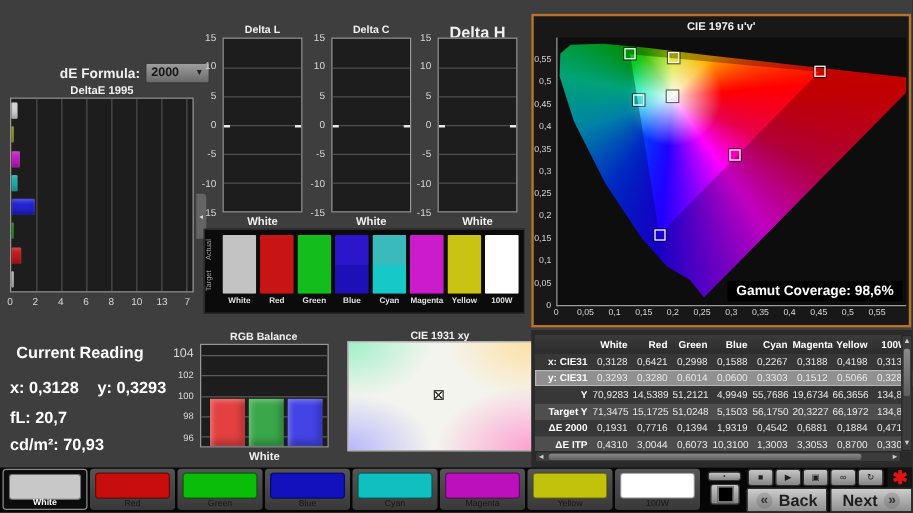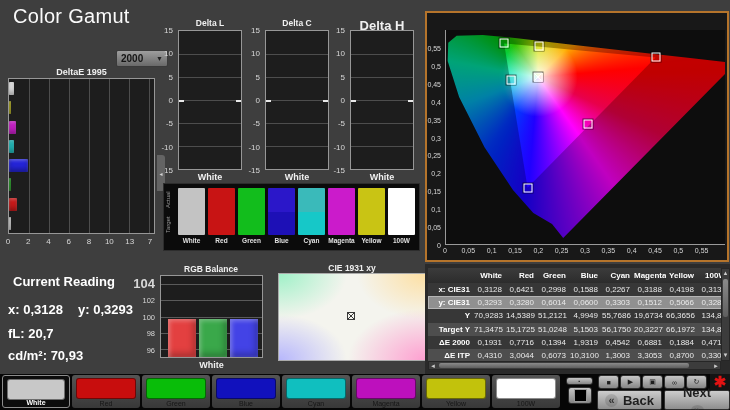--- a/index.html
+++ b/index.html
@@ -84,22 +84,22 @@
   .alert{position:absolute;left:710px;top:0px;width:20px;height:16px;background:#141414;
     display:flex;align-items:center;justify-content:center;font-size:15px;font-weight:bold;color:#e21212;}
   .handle{left:157px;top:155px;width:8px;height:36px;background:#646464;border-radius:0 3px 3px 0;
     display:flex;align-items:center;justify-content:center;font-size:6px;color:#d5d5d5;}
 </style>
 </head>
 <body>
 
 <div id="app">
 
-  <div class="abs page-title">Color Gamut</div>
-
+
+  <div class="abs de-label">dE Formula:</div>
   <div class="abs dropdown">
     <span>2000</span>
     <span class="arrow">▼</span>
   </div>
 
   <div class="abs chart-title" style="left:8px;top:67px;width:147px;">DeltaE 1995</div>
   <div class="abs plot" id="dePlot" style="left:8px;top:78px;width:147px;height:156px;">
       <div class="gridline-v" style="left: 13.7931%;"></div>
       <div class="gridline-v" style="left: 27.5862%;"></div>
       <div class="gridline-v" style="left: 41.3793%;"></div>
@@ -230,31 +230,35 @@
       </div>
       <div class="strip-lab" style="left: 194px; top: 53px; width: 27px;">Yellow</div>
       <div class="strip-swatch" style="left: 224px; top: 4px; width: 27px; height: 47px;">
         <div style="top: 0px; height: 24px; background: rgb(255, 255, 255);"></div>
         <div style="top: 24px; height: 23px; background: rgb(255, 255, 255);"></div>
       </div>
       <div class="strip-lab" style="left: 224px; top: 53px; width: 27px;">100W</div>
     </div>
 
   <div class="abs cie76">
+    <div class="chart-title" style="position:absolute;left:0;right:0;top:3px;">CIE 1976 u'v'</div>
     <div class="cie76-plot" id="ciePlot">
       <div class="locus" id="locusBase" style="background: radial-gradient(55px at 33% 22%, rgba(255, 255, 255, 0.95), rgba(255, 255, 255, 0) 72%), conic-gradient(at 33% 22%, rgb(216, 224, 0) 0deg, rgb(255, 176, 0) 45deg, rgb(255, 0, 0) 85deg, rgb(232, 0, 76) 115deg, rgb(255, 0, 255) 145deg, rgb(128, 0, 255) 168deg, rgb(32, 0, 255) 185deg, rgb(0, 64, 255) 215deg, rgb(0, 184, 232) 250deg, rgb(0, 232, 176) 280deg, rgb(0, 208, 64) 305deg, rgb(48, 192, 0) 325deg, rgb(136, 216, 0) 345deg, rgb(216, 224, 0) 360deg); clip-path: polygon(42% 97.2%, 38% 90.7%, 31.3% 85.5%, 24% 74.8%, 13.8% 54.8%, 4.7% 31.3%, 0.6% 14.5%, 0.8% 6%, 3.8% 2.7%, 13.2% 2.3%, 25.5% 3.8%, 43.7% 6.7%, 67.3% 10.2%, 86.7% 13%, 103.8% 15.5%); filter: brightness(0.68) saturate(1.15);"></div>
       <div class="tri" id="locusTri" style="background: radial-gradient(55px at 33% 22%, rgba(255, 255, 255, 0.95), rgba(255, 255, 255, 0) 72%), conic-gradient(at 33% 22%, rgb(216, 224, 0) 0deg, rgb(255, 176, 0) 45deg, rgb(255, 0, 0) 85deg, rgb(232, 0, 76) 115deg, rgb(255, 0, 255) 145deg, rgb(128, 0, 255) 168deg, rgb(32, 0, 255) 185deg, rgb(0, 64, 255) 215deg, rgb(0, 184, 232) 250deg, rgb(0, 232, 176) 280deg, rgb(0, 208, 64) 305deg, rgb(48, 192, 0) 325deg, rgb(136, 216, 0) 345deg, rgb(216, 224, 0) 360deg); clip-path: polygon(75.1167% 12.85%, 20.8333% 6.25%, 29.2333% 73.6833%);"></div>
 
     <div class="marker" style="left: 20.8333%; top: 6.25%;"></div>
         <div class="marker" style="left: 33.45%; top: 7.35%;"></div>
         <div class="marker" style="left: 75.1167%; top: 12.85%;"></div>
         <div class="marker" style="left: 23.2667%; top: 23.55%;"></div>
         <div class="marker cross" style="left: 32.9667%; top: 21.95%;"></div>
         <div class="marker" style="left: 50.8333%; top: 44.1%;"></div>
         <div class="marker" style="left: 29.2333%; top: 73.6833%;"></div>
+        <div class="coverage">
+        <span>Gamut Coverage:</span>&nbsp;<span>98,6%</span>
+      </div>
       </div>
     <div id="cieY" style="position: absolute; left: 0px; top: 17px; width: 16px; height: 215px;">
         <div class="tick-label" style="right: 2px; top: 8.33333%; transform: translateY(-50%); font-size: 7px;">0,55</div>
         <div class="tick-label" style="right: 2px; top: 16.6667%; transform: translateY(-50%); font-size: 7px;">0,5</div>
         <div class="tick-label" style="right: 2px; top: 25%; transform: translateY(-50%); font-size: 7px;">0,45</div>
         <div class="tick-label" style="right: 2px; top: 33.3333%; transform: translateY(-50%); font-size: 7px;">0,4</div>
         <div class="tick-label" style="right: 2px; top: 41.6667%; transform: translateY(-50%); font-size: 7px;">0,35</div>
         <div class="tick-label" style="right: 2px; top: 50%; transform: translateY(-50%); font-size: 7px;">0,3</div>
         <div class="tick-label" style="right: 2px; top: 58.3333%; transform: translateY(-50%); font-size: 7px;">0,25</div>
         <div class="tick-label" style="right: 2px; top: 66.6667%; transform: translateY(-50%); font-size: 7px;">0,2</div>
@@ -294,21 +298,21 @@
       <div class="gridline-h" style="top: 10%; background: rgb(90, 90, 90);"></div>
       <div class="gridline-h" style="top: 30%; background: rgb(90, 90, 90);"></div>
       <div class="gridline-h" style="top: 50%; background: rgb(90, 90, 90);"></div>
       <div class="gridline-h" style="top: 70%; background: rgb(90, 90, 90);"></div>
       <div class="gridline-h" style="top: 90%; background: rgb(90, 90, 90);"></div>
       <div style="position: absolute; left: 7px; width: 28px; bottom: 0px; height: 47%; background: rgb(227, 64, 64); box-shadow: rgba(255, 255, 255, 0.3) 2px 2px 4px inset, rgba(0, 0, 0, 0.25) -3px -4px 6px inset;"></div>
       <div style="position: absolute; left: 38px; width: 28px; bottom: 0px; height: 47%; background: rgb(58, 168, 74); box-shadow: rgba(255, 255, 255, 0.3) 2px 2px 4px inset, rgba(0, 0, 0, 0.25) -3px -4px 6px inset;"></div>
       <div style="position: absolute; left: 69px; width: 28px; bottom: 0px; height: 47%; background: rgb(67, 67, 230); box-shadow: rgba(255, 255, 255, 0.3) 2px 2px 4px inset, rgba(0, 0, 0, 0.25) -3px -4px 6px inset;"></div>
     </div>
   <div class="abs" id="rgbY" style="left:138px;top:275px;width:19px;height:83px;">
-      <div class="tick-label" style="right: 2px; top: 10%; transform: translateY(-50%); font-size: 13px; font-weight: bold;">104</div>
+      <div class="tick-label" style="right: 2px; top: 10%; transform: translateY(-50%); font-size: 10px;">104</div>
       <div class="tick-label" style="right: 2px; top: 30%; transform: translateY(-50%); font-size: 7.5px;">102</div>
       <div class="tick-label" style="right: 2px; top: 50%; transform: translateY(-50%); font-size: 7.5px;">100</div>
       <div class="tick-label" style="right: 2px; top: 70%; transform: translateY(-50%); font-size: 7.5px;">98</div>
       <div class="tick-label" style="right: 2px; top: 90%; transform: translateY(-50%); font-size: 7.5px;">96</div>
     </div>
   <div class="abs chart-title" style="left:160px;top:360px;width:103px;">White</div>
 
   <div class="abs chart-title" style="left:278px;top:263px;width:148px;font-size:8.5px;">CIE 1931 xy</div>
   <div class="abs cie31">
     <div class="cie31-marker" id="cie31m" style="left: 49%; top: 49%;"></div>
@@ -466,18 +470,18 @@
         </div>
       </div>
     <div class="alert">
         <span>✱</span>
       </div>
 
     <div class="navbtn" style="left:597px;width:65px;">
       <span class="chev">«</span>
       <span>Back</span>
     </div>
-    <div class="navbtn" style="left:664px;width:66px;flex-direction:column;">
+    <div class="navbtn" style="left:664px;width:66px;">
       <span>Next</span>
       <span class="chev">»</span>
     </div>
   </div>
 </div>
 
 </body></html>

